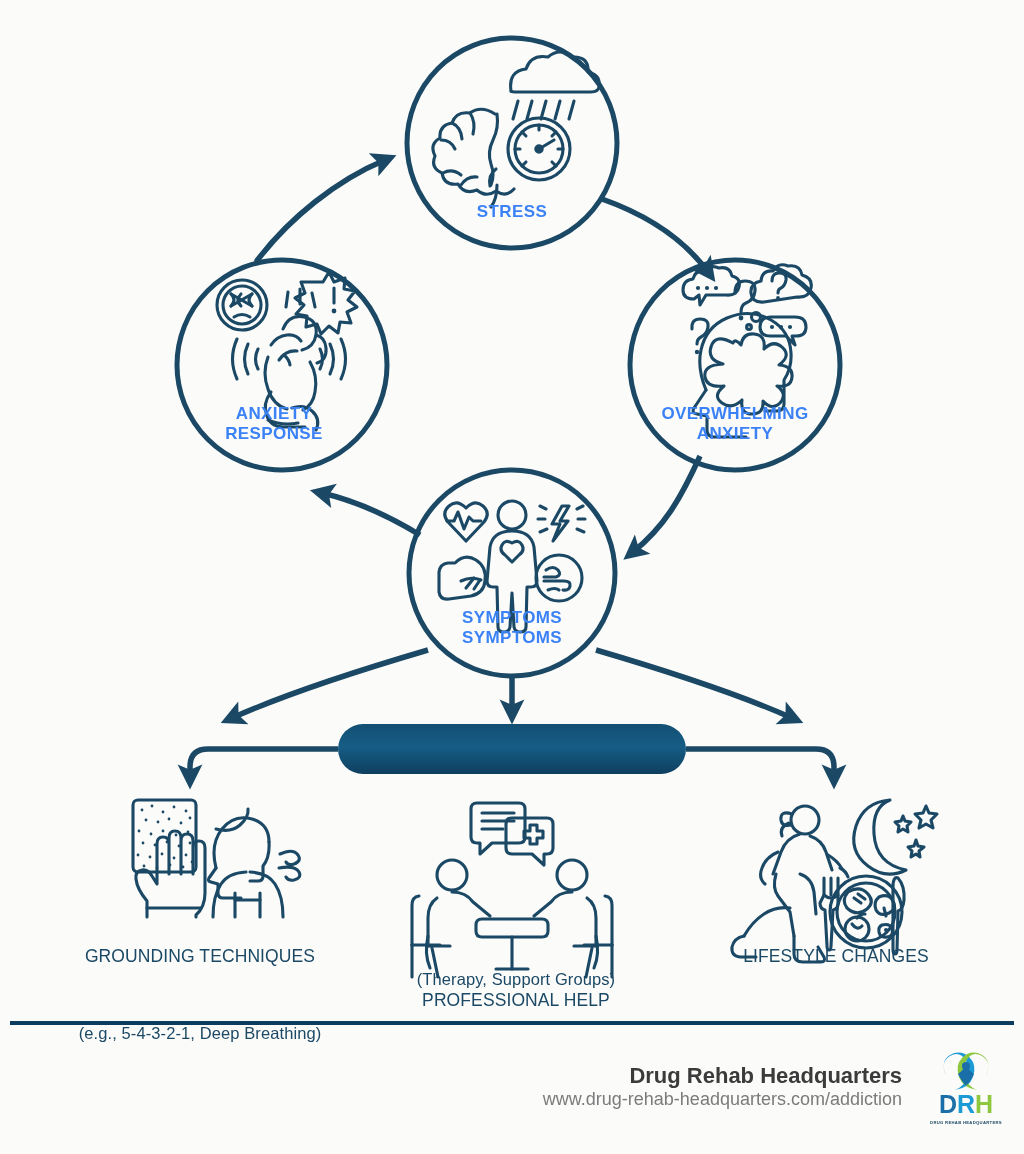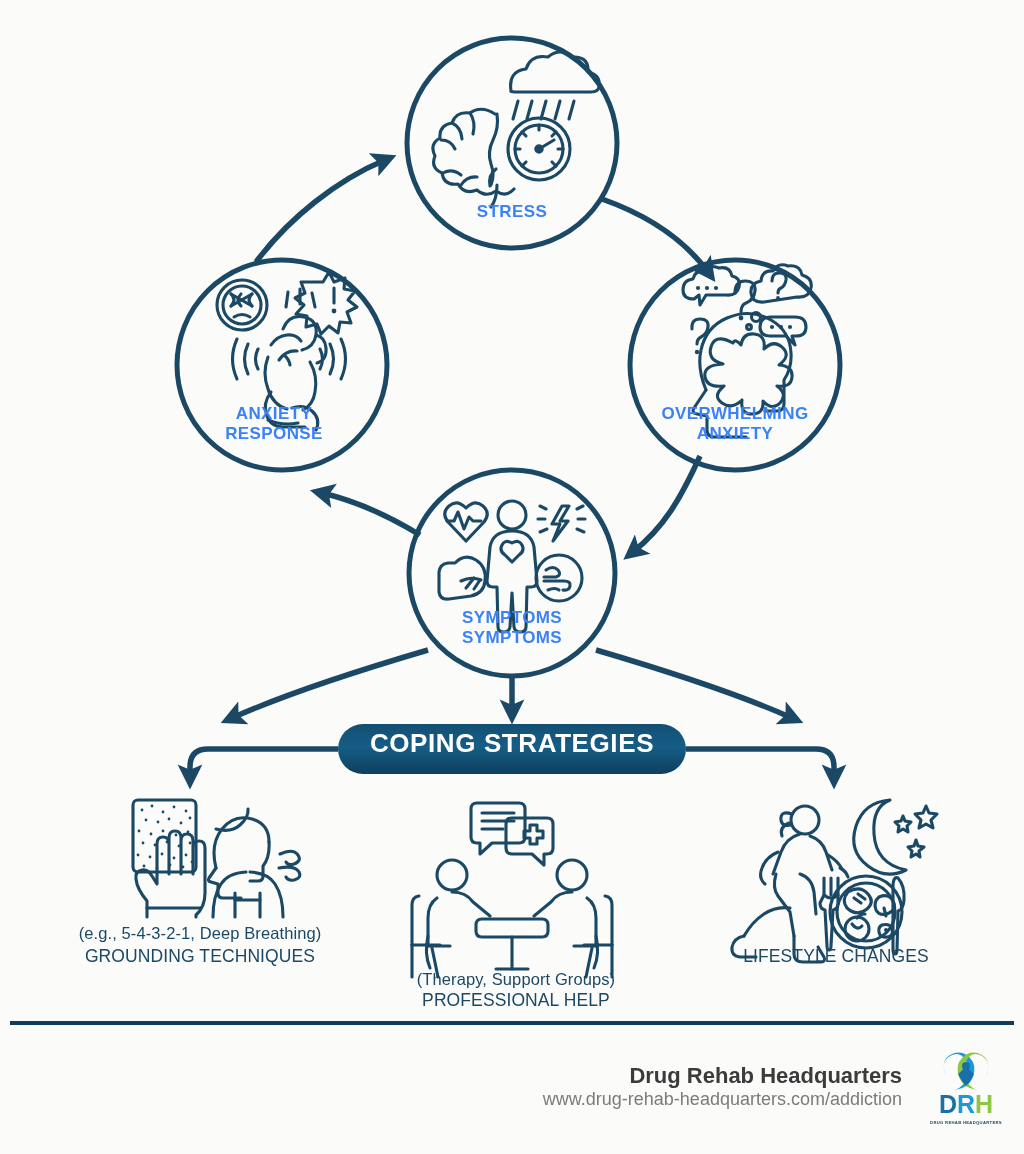--- a/index.html
+++ b/index.html
@@ -468,24 +468,23 @@
   <div class="node-label" style="left:412px; top:608px; width:200px;">
     <div>SYMPTOMS</div>
     <div>SYMPTOMS</div>
   </div>
 
   <div class="node-label" style="left:174px; top:404px; width:200px;">
     <div>ANXIETY</div>
     <div>RESPONSE</div>
   </div>
 
-  <div class="pill-text">COPING STRATEGIES</div>
 
   <div class="strategy-title" style="left:28px; top:946px; width:344px;">GROUNDING TECHNIQUES</div>
-  <div class="strategy-sub" style="left:28px; top:924px; width:344px;">(e.g., 5-4-3-2-1, Deep Breathing)</div>
+  <div class="strategy-sub" style="left:28px; top:1024px; width:344px;">(e.g., 5-4-3-2-1, Deep Breathing)</div>
 
   <div class="strategy-title" style="left:372px; top:946px; width:288px;margin-top:44px;">PROFESSIONAL HELP</div>
   <div class="strategy-sub" style="left:372px; top:970px; width:288px;">(Therapy, Support Groups)</div>
 
   <div class="strategy-title" style="left:692px; top:946px; width:288px;">LIFESTYLE CHANGES</div>
 
   <div id="footer-divider"></div>
   <div id="brand-name">Drug Rehab Headquarters</div>
   <div id="brand-url">www.drug-rehab-headquarters.com/addiction</div>
 

